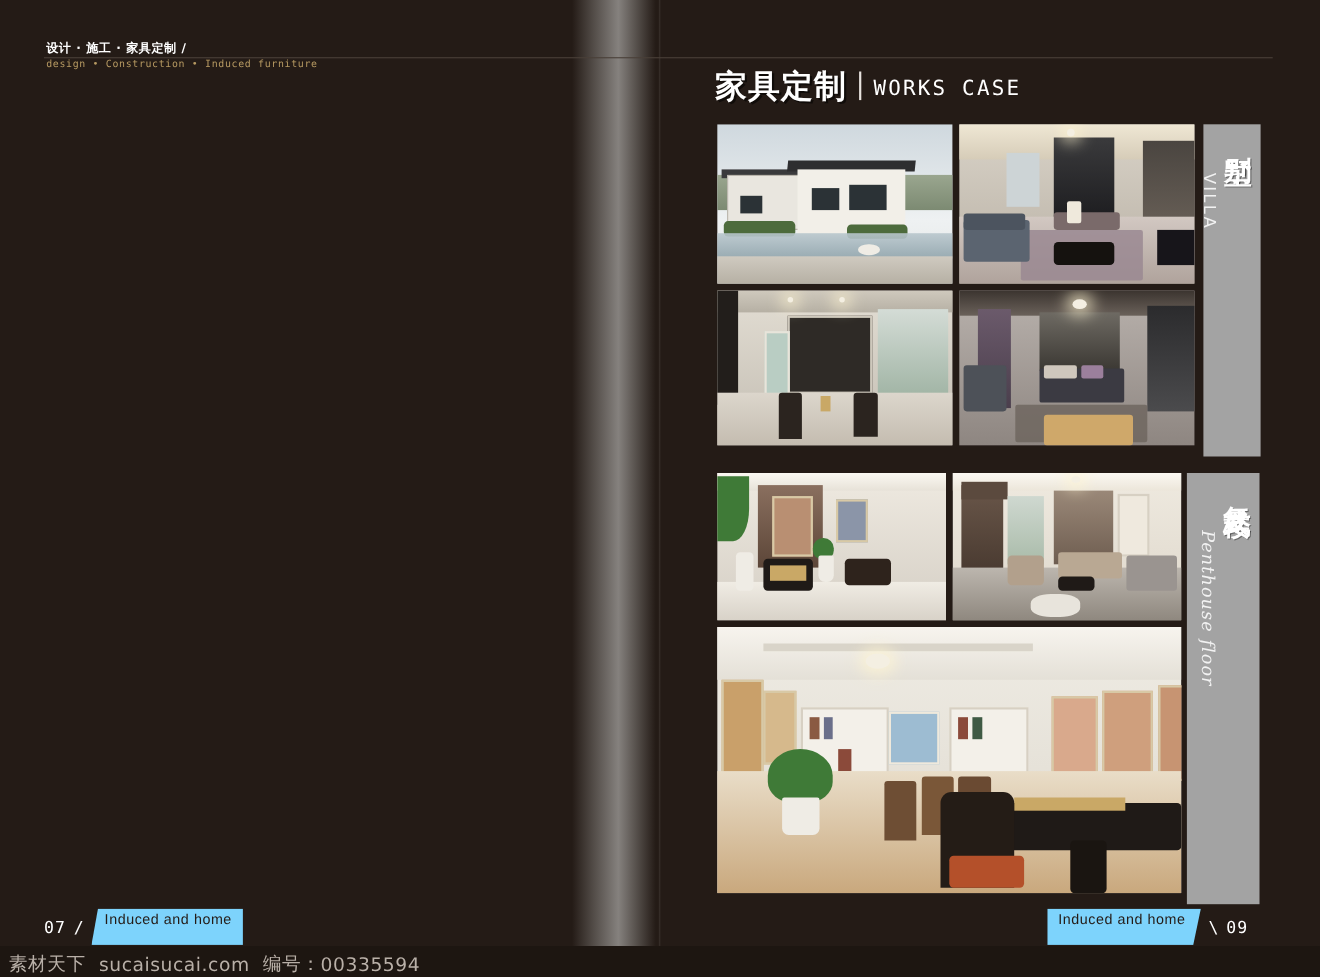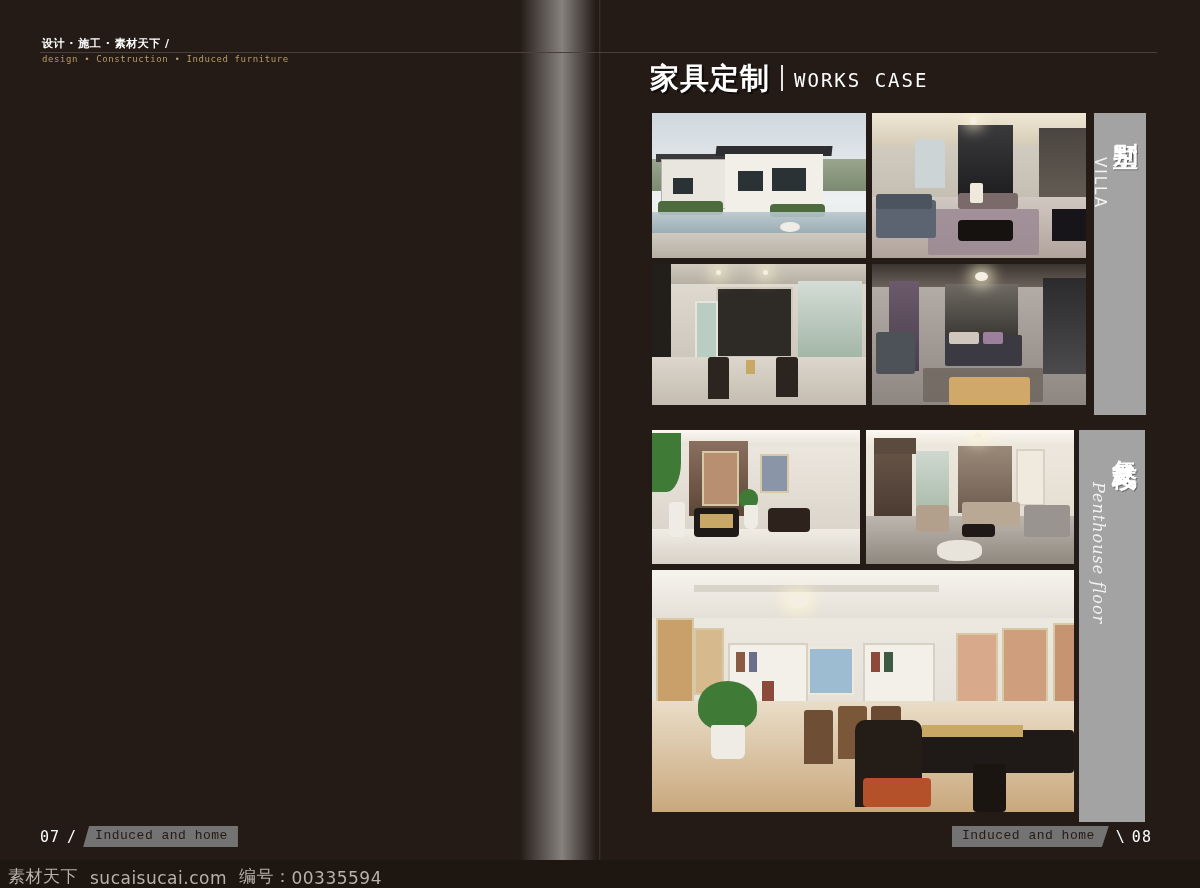--- a/index.html
+++ b/index.html
@@ -169,26 +169,26 @@
     font-size: 15px;
     letter-spacing: 1px;
   }
   .slash {
     color: #ffffff;
     font-family: "DejaVu Sans Mono", monospace;
     font-size: 15px;
     margin: 0 7px;
   }
   .tagbar {
-    background: #737373;
+    background: #7dd3fc;
     color: #241b16;
-    font-family: Liberation Mono, monospace;
+    font-family: Liberation Sans, sans-serif;
     font-size: 13px;
     letter-spacing: 0.5px;
-    padding: 3px 10px 4px 10px;
+    padding: 3px 10px 16px 10px;
     line-height: 1.1;
   }
   .tagbar-l { clip-path: polygon(6px 0, 100% 0, 100% 100%, 0 100%); padding-left: 12px; }
   .tagbar-r { clip-path: polygon(0 0, 100% 0, calc(100% - 7px) 100%, 0 100%); padding-right: 14px; }
 
   
   .watermark {
     position: absolute;
     left: 0;
     top: 860px;
@@ -245,21 +245,21 @@
 </style>
 </head>
 <body>
 
 <div id="page">
 
   <div class="spine"></div>
   <div class="spine-edge"></div>
   <div class="top-rule"></div>
 
-  <div class="kicker">设计 · 施工 · 素材天下 /</div>
+  <div class="kicker">设计 · 施工 · 家具定制 /</div>
   <div class="kicker-en">design • Construction • Induced furniture</div>
 
 
   <div class="title-block title-right">
     <span class="title-cn">家具定制</span>
     <span class="title-divider"></span>
     <span class="title-en">WORKS CASE</span>
   </div>
 
   <div class="group">
@@ -429,21 +429,21 @@
 
   <div class="footer footer-left">
     <span class="pg-num">07</span>
     <span class="slash">/</span>
     <span class="tagbar tagbar-l">Induced and home</span>
   </div>
 
   <div class="footer footer-right">
     <span class="tagbar tagbar-r">Induced and home</span>
     <span class="slash">\</span>
-    <span class="pg-num">08</span>
+    <span class="pg-num">09</span>
   </div>
 
   <div class="watermark">
     <span>素材天下</span>
     <span class="wm-gap"></span>
     <span>sucaisucai.com</span>
     <span class="wm-gap"></span>
     <span>编号：</span>
     <span>00335594</span>
   </div>

